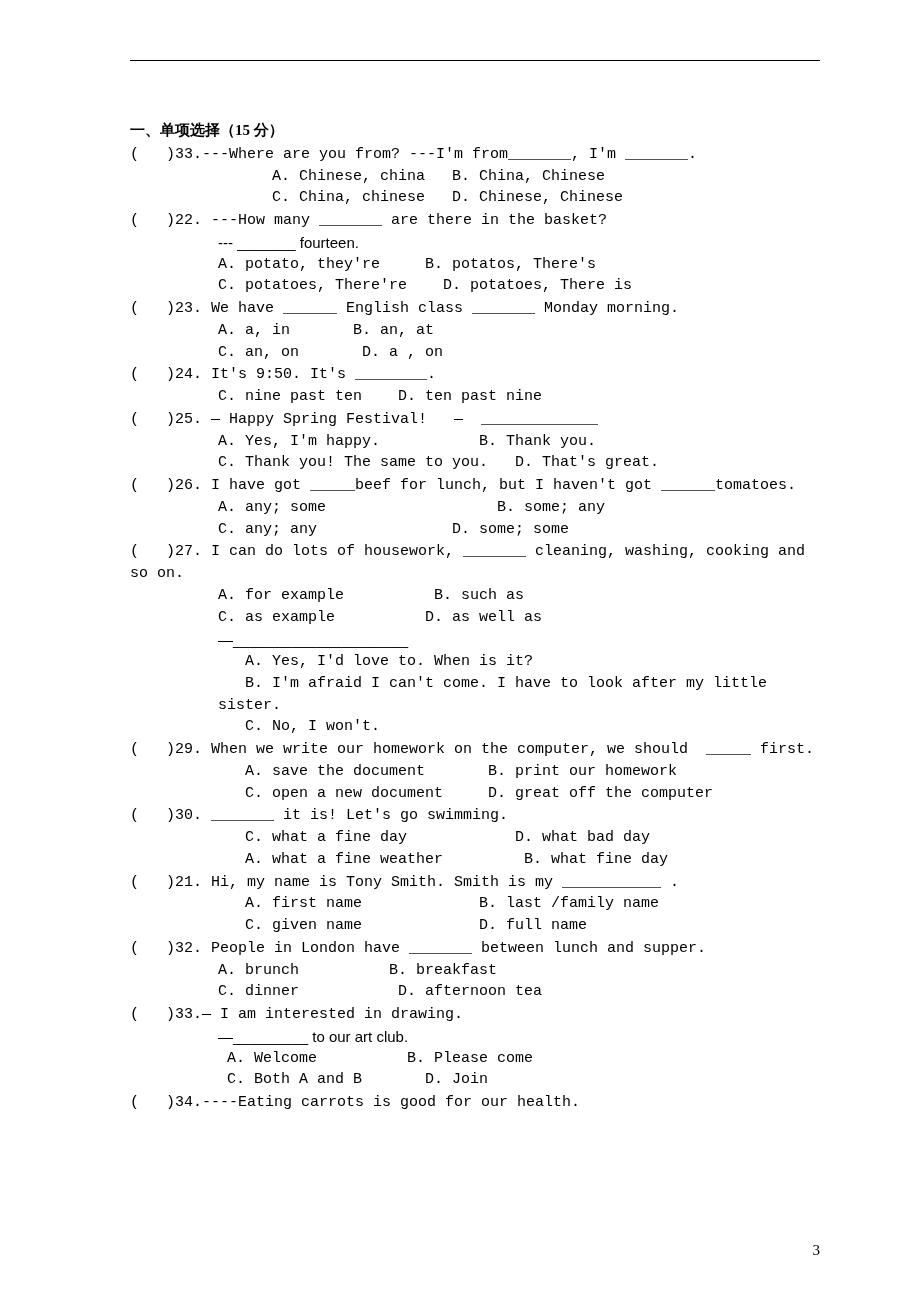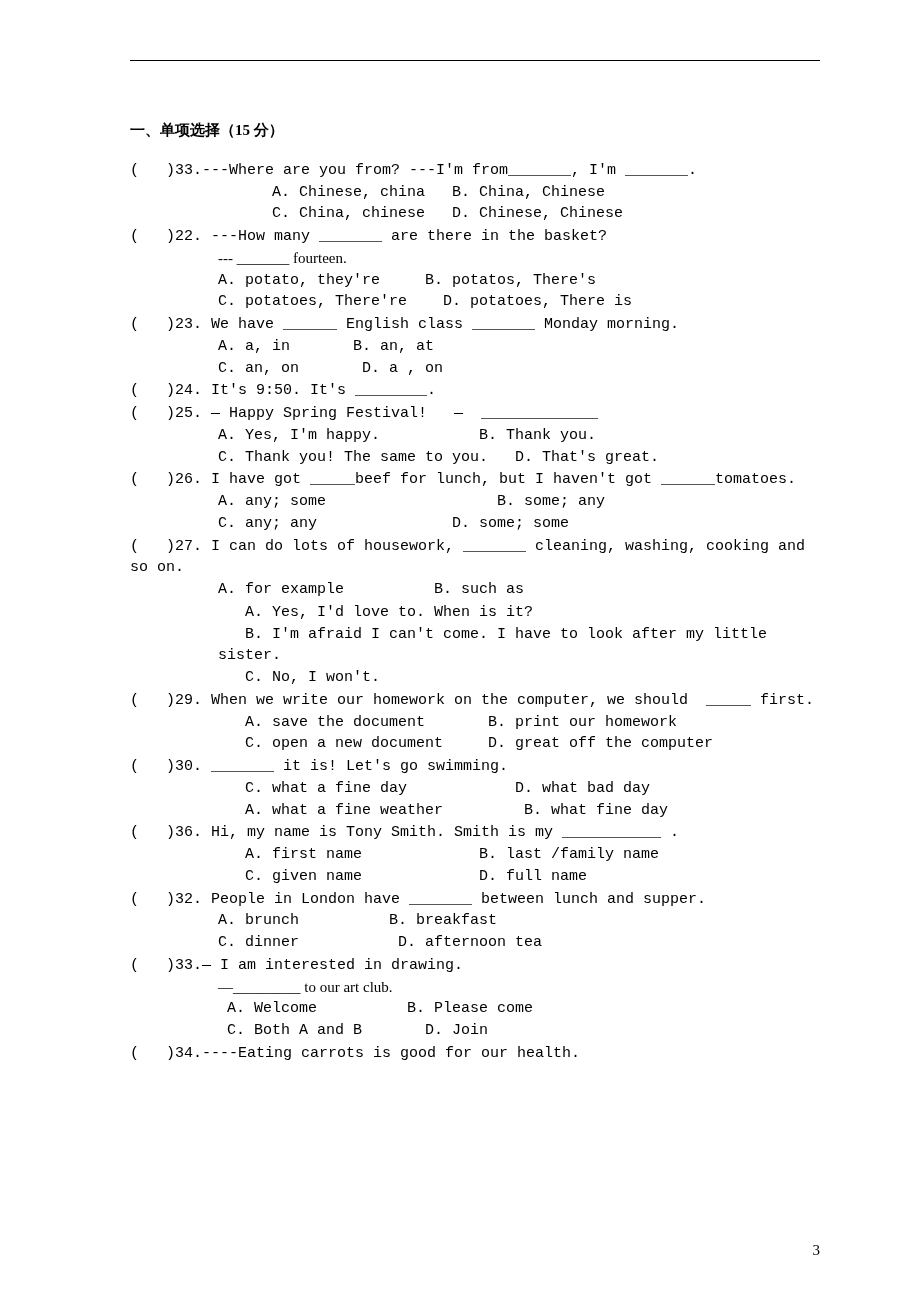--- a/index.html
+++ b/index.html
@@ -22,34 +22,34 @@
     top: 60px;
     left: 130px;
     right: 100px;
     border-top: 1.2px solid #000;
   }
   .content {
     margin-top: 70px;
   }
   .section-title {
     font-weight: bold;
-    margin-bottom: 18px;
+    margin-bottom: 2px;
   }
   .question {
     margin-bottom: 1px;
   }
   .q-stem {
     white-space: pre-wrap;
     font-family: "SimSun", "Courier New", monospace;
     letter-spacing: 0;
   }
   .q-continue {
     padding-left: 88px;
     white-space: pre-wrap;
-    font-family: Liberation Serif, serif;
+    font-family: Liberation Sans, sans-serif;
   }
   .q-choicerow {
     padding-left: 60px;
     white-space: pre-wrap;
     font-family: "SimSun", "Courier New", monospace;
   }
   .choice-indent {
     padding-left: 88px;
   }
   .page-number {
@@ -81,52 +81,55 @@
           <div class="q-choicerow choice-indent">A. potato, they're     B. potatos, There's</div>
           <div class="q-choicerow choice-indent">C. potatoes, There're    D. potatoes, There is</div>
         </div>
         <div class="question">
           <div class="q-stem">(   )23. We have ______ English class _______ Monday morning.</div>
           <div class="q-choicerow choice-indent">A. a, in       B. an, at</div>
           <div class="q-choicerow choice-indent">C. an, on       D. a , on</div>
         </div>
         <div class="question">
           <div class="q-stem">(   )24. It's 9:50. It's ________.</div>
+          <div class="q-choicerow choice-indent">C. nine past ten    D. ten past nine</div>
         </div>
         <div class="question">
           <div class="q-stem">(   )25. — Happy Spring Festival!   —  _____________</div>
           <div class="q-choicerow choice-indent">A. Yes, I'm happy.           B. Thank you.</div>
           <div class="q-choicerow choice-indent">C. Thank you! The same to you.   D. That's great.</div>
         </div>
         <div class="question">
           <div class="q-stem">(   )26. I have got _____beef for lunch, but I haven't got ______tomatoes.</div>
           <div class="q-choicerow choice-indent">A. any; some                   B. some; any</div>
           <div class="q-choicerow choice-indent">C. any; any               D. some; some</div>
         </div>
         <div class="question">
           <div class="q-stem">(   )27. I can do lots of housework, _______ cleaning, washing, cooking and so on.</div>
           <div class="q-choicerow choice-indent">A. for example          B. such as</div>
+          <div class="q-choicerow choice-indent">C. as example          D. as well as</div>
         </div>
         <div class="question">
+          <div class="q-continue">—_____________________</div>
           <div class="q-choicerow choice-indent">   A. Yes, I'd love to. When is it?</div>
           <div class="q-choicerow choice-indent">   B. I'm afraid I can't come. I have to look after my little sister.</div>
           <div class="q-choicerow choice-indent">   C. No, I won't.</div>
         </div>
         <div class="question">
           <div class="q-stem">(   )29. When we write our homework on the computer, we should  _____ first.</div>
           <div class="q-choicerow choice-indent">   A. save the document       B. print our homework</div>
           <div class="q-choicerow choice-indent">   C. open a new document     D. great off the computer</div>
         </div>
         <div class="question">
           <div class="q-stem">(   )30. _______ it is! Let's go swimming.</div>
           <div class="q-choicerow choice-indent">   C. what a fine day            D. what bad day</div>
           <div class="q-choicerow choice-indent">   A. what a fine weather         B. what fine day</div>
         </div>
         <div class="question">
-          <div class="q-stem">(   )36. Hi, my name is Tony Smith. Smith is my ___________ .</div>
+          <div class="q-stem">(   )21. Hi, my name is Tony Smith. Smith is my ___________ .</div>
           <div class="q-choicerow choice-indent">   A. first name             B. last /family name</div>
           <div class="q-choicerow choice-indent">   C. given name             D. full name</div>
         </div>
         <div class="question">
           <div class="q-stem">(   )32. People in London have _______ between lunch and supper.</div>
           <div class="q-choicerow choice-indent">A. brunch          B. breakfast</div>
           <div class="q-choicerow choice-indent">C. dinner           D. afternoon tea</div>
         </div>
         <div class="question">
           <div class="q-stem">(   )33.— I am interested in drawing.</div>

